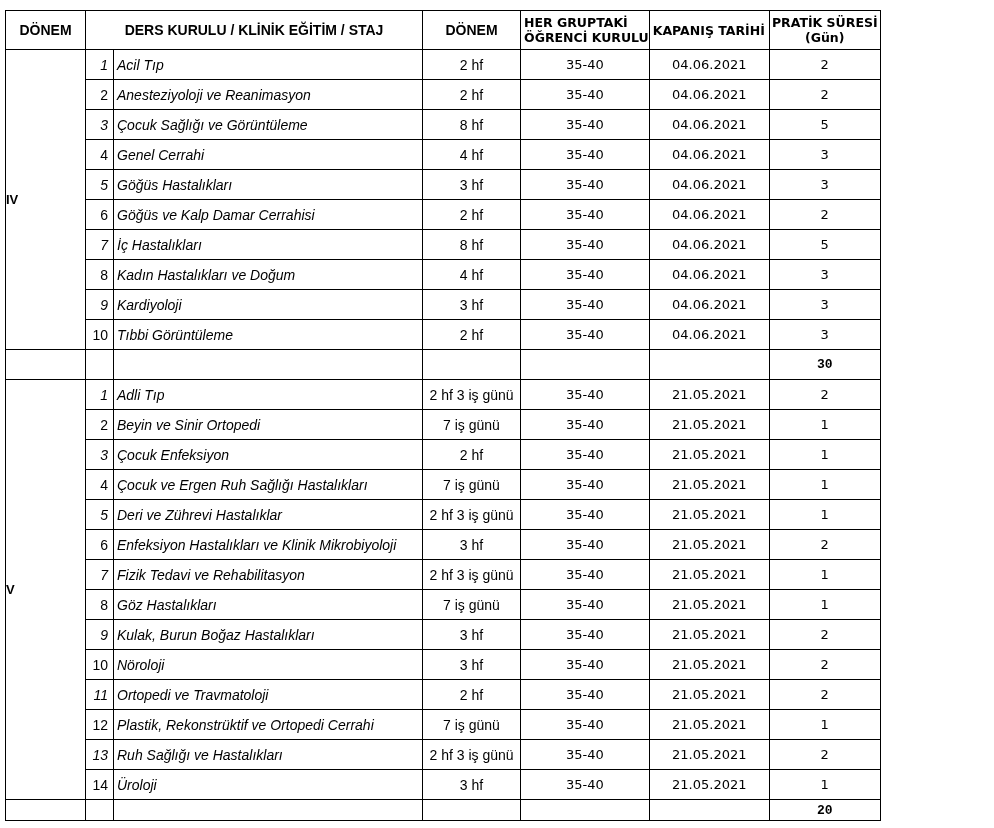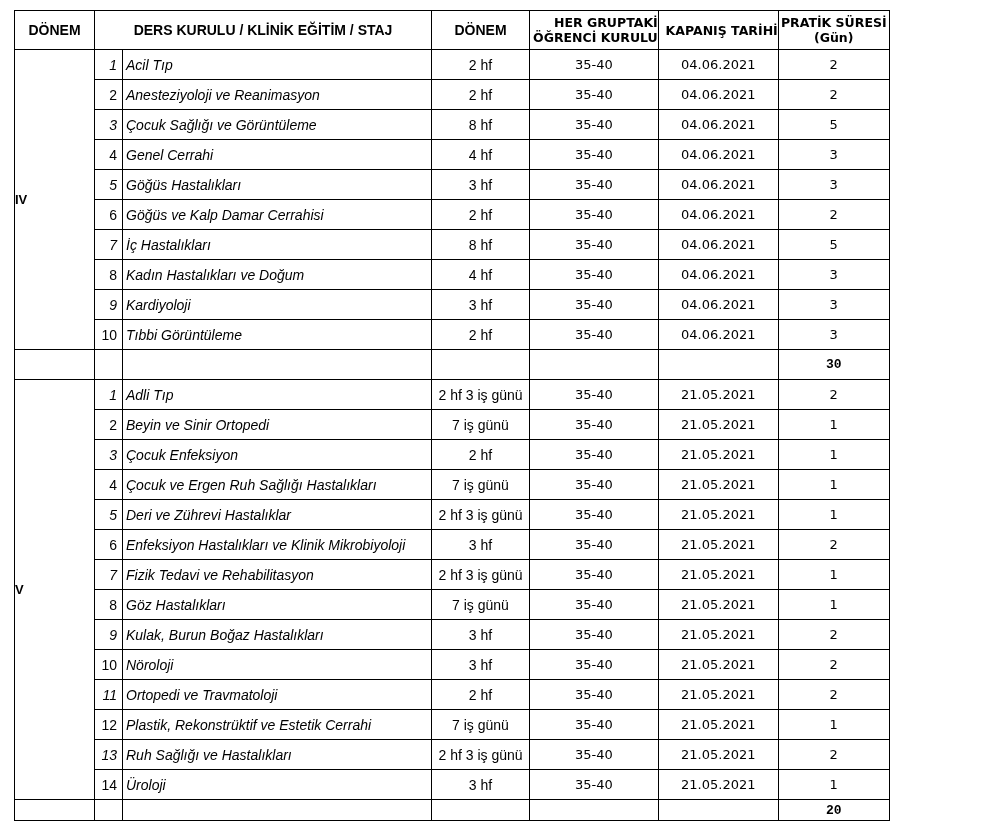--- a/index.html
+++ b/index.html
@@ -1,35 +1,35 @@
 <!DOCTYPE html>
 <html><head>
 <meta charset="utf-8">
 <style>
   html, body { margin: 0; padding: 0; background: #ffffff; }
   body { width: 994px; height: 828px; position: relative; overflow: hidden; }
   table {
-    position: absolute; left: 14px; top: 10px;
+    position: absolute; left: 5px; top: 10px;
     border-collapse: collapse;
     table-layout: fixed;
     font-family: "Liberation Sans", sans-serif;
     font-size: 14px; color: #000;
   }
   td, th { border: 1.5px solid #000; padding: 0; height: 29px; overflow: hidden; white-space: nowrap; }
   th { font-weight: bold; height: 38px; }
   th.calibri, td.calibri { font-family: "DejaVu Sans", sans-serif; font-size: 13px; }
   th.calibri { font-size: 12.5px; line-height: 15px; }
   .c { text-align: center; }
   .num { text-align: right; padding-right: 5px; font-style: italic; }
   .num.even { font-style: normal; }
   .name { text-align: left; padding-left: 3px; font-style: italic; }
   .donem { font-weight: bold; font-size: 13px; }
   .total { font-weight: bold; text-align: center; font-family: Liberation Mono, monospace; font-size: 13px; }
   tr.last td { height: 20px; }
-  .th-left { text-align: right; padding-left: 3px; }
+  .th-left { text-align: left; padding-left: 3px; }
 </style>
 </head>
 <body>
 
 <table>
   <colgroup>
     <col style="width:80px">
       <col style="width:28px">
       <col style="width:309px">
     <col style="width:98px">
@@ -228,21 +228,21 @@
       <tr>
         <td class="num">11</td>
         <td class="name">Ortopedi ve Travmatoloji</td>
         <td class="c">2 hf</td>
         <td class="c calibri">35-40</td>
         <td class="c calibri">21.05.2021</td>
         <td class="c calibri">2</td>
       </tr>
       <tr>
         <td class="num even">12</td>
-        <td class="name">Plastik, Rekonstrüktif ve Estetik Cerrahi</td>
+        <td class="name">Plastik, Rekonstrüktif ve Ortopedi Cerrahi</td>
         <td class="c">7 iş günü</td>
         <td class="c calibri">35-40</td>
         <td class="c calibri">21.05.2021</td>
         <td class="c calibri">1</td>
       </tr>
       <tr>
         <td class="num">13</td>
         <td class="name">Ruh Sağlığı ve Hastalıkları</td>
         <td class="c">2 hf 3 iş günü</td>
         <td class="c calibri">35-40</td>

